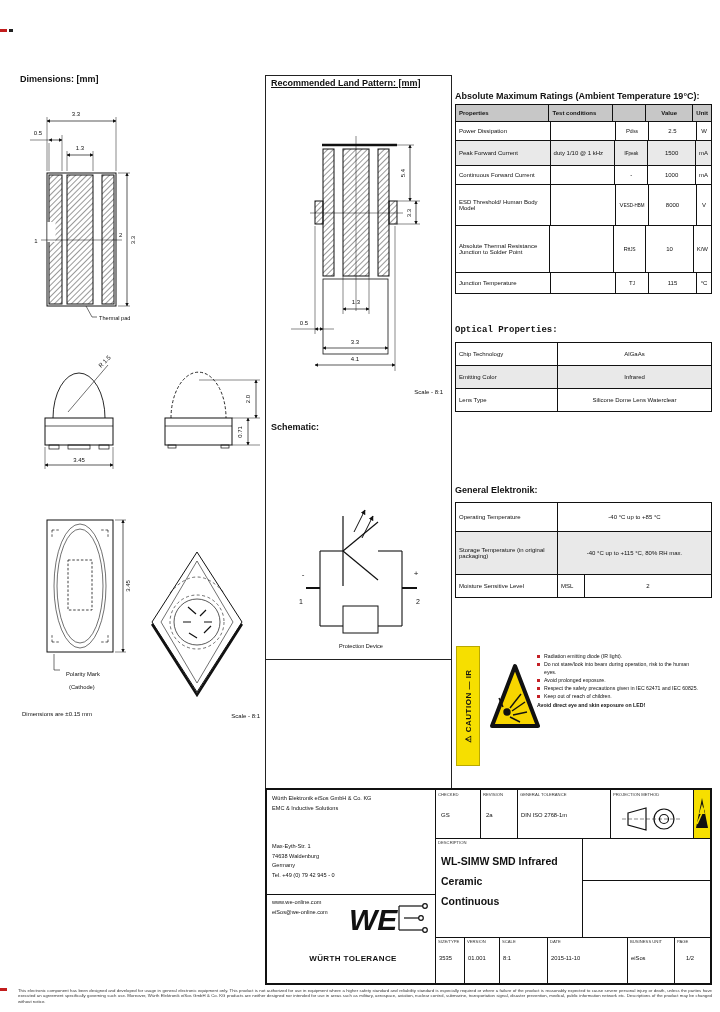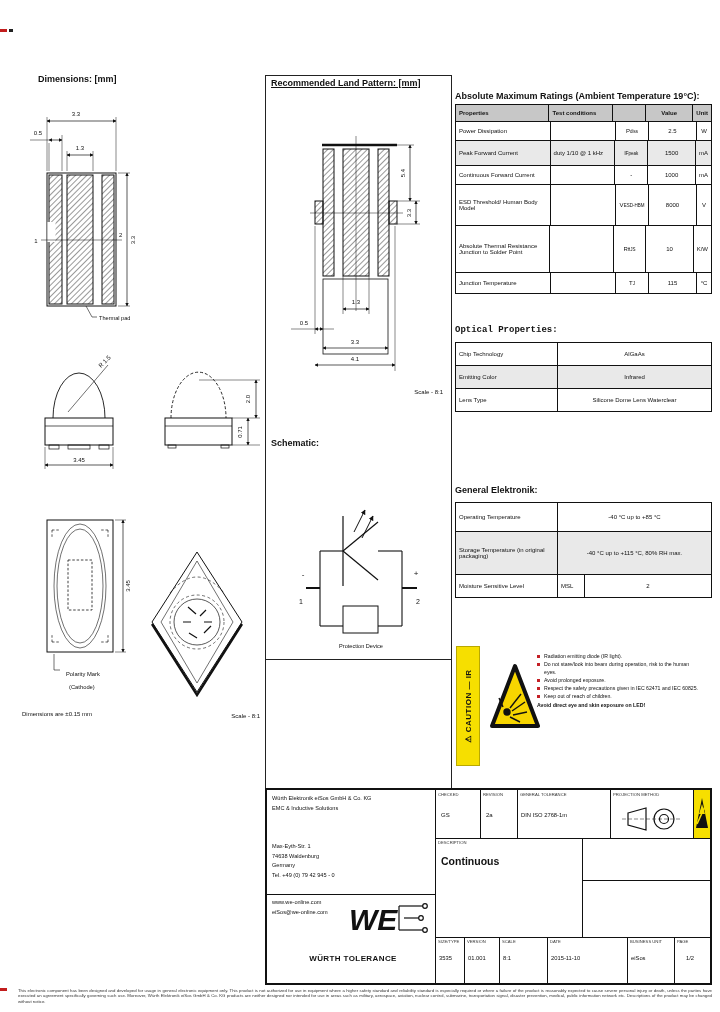--- a/index.html
+++ b/index.html
@@ -41,21 +41,21 @@
   .footer-text{position:absolute;left:18px;top:988px;width:694px;font-size:4.3px;line-height:1.25;color:#333;text-align:justify;}
   .cropmark{position:absolute;background:#c21d1d;}
 </style>
 </head>
 <body>
 
 <div class="cropmark" style="left:0;top:29px;width:7px;height:3px;"></div>
 <div class="abs" style="left:9px;top:29px;width:4px;height:3px;background:#222;"></div>
 <div class="cropmark" style="left:0;top:988px;width:7px;height:3px;"></div>
 
-<div class="abs ttl" style="left:20px;top:74px;margin-left:18px;">Dimensions: [mm]</div>
+<div class="abs ttl" style="left:20px;top:74px;">Dimensions: [mm]</div>
 
 <svg class="abs" style="left:18px;top:85px;" width="247" height="645" viewBox="0 0 247 645">
   <defs>
     <pattern id="hatch" width="4" height="4" patternUnits="userSpaceOnUse" patternTransform="rotate(45)">
       <line x1="0" y1="0" x2="0" y2="4" stroke="#333" stroke-width="1"></line>
     </pattern>
     <marker id="arr" viewBox="0 0 10 10" refX="9" refY="5" markerWidth="5" markerHeight="5" orient="auto-start-reverse">
       <path d="M0,0 L10,5 L0,10 z" fill="#111"></path>
     </marker>
   </defs>
@@ -198,21 +198,21 @@
     <text x="38" y="239" font-size="6" text-anchor="middle">0.5</text>
     <text x="89" y="258" font-size="6" text-anchor="middle">3.3</text>
     <text x="89" y="275" font-size="6" text-anchor="middle">4.1</text>
     <text x="139" y="87" font-size="6" text-anchor="middle" transform="rotate(-90 139 87)">5.4</text>
     <text x="145" y="127" font-size="6" text-anchor="middle" transform="rotate(-90 145 127)">3.3</text>
     <text x="177" y="308" font-size="6" text-anchor="end">Scale - 8:1</text>
   </svg>
 </div>
 
 <div class="panel" style="left:265px;top:418px;width:185px;height:241px;border-top:none;">
-  <div class="ttl" style="position:absolute;left:5px;top:20px;">Schematic:</div>
+  <div class="ttl" style="position:absolute;left:5px;top:4px;">Schematic:</div>
   <svg width="185" height="238" viewBox="0 0 185 238" style="position:absolute;left:0;top:0;">
     <g stroke="#111" fill="none">
       <line x1="40" y1="170" x2="54" y2="170" stroke-width="2"></line>
       <line x1="136" y1="170" x2="151" y2="170" stroke-width="2"></line>
       <line x1="54" y1="133" x2="77" y2="133" stroke-width="1.1"></line>
       <line x1="54" y1="133" x2="54" y2="208" stroke-width="1.1"></line>
       <line x1="54" y1="208" x2="77" y2="208" stroke-width="1.1"></line>
       <line x1="112" y1="208" x2="136" y2="208" stroke-width="1.1"></line>
       <line x1="136" y1="133" x2="136" y2="208" stroke-width="1.1"></line>
       <line x1="112" y1="133" x2="136" y2="133" stroke-width="1.1"></line>
@@ -435,20 +435,21 @@
     <svg width="16" height="48" viewBox="0 0 16 48">
       <polygon points="8,8 14,38 2,38" fill="#111"></polygon>
       <line x1="3" y1="34" x2="13" y2="12" stroke="#f6df00" stroke-width="1.6"></line>
       <polygon points="8,14 11,24 5,24" fill="#f6df00"></polygon>
     </svg>
   </div>
 
   <div class="abs" style="left:168px;top:48px;width:147px;height:99px;">
     <span class="tb-label">DESCRIPTION</span>
     <div class="abs" style="left:6px;top:14px;width:138px;font-weight:bold;font-size:10.5px;line-height:1.9;">
+      <div>WL-SIMW SMD Infrared Ceramic</div>
       <div>Continuous</div>
     </div>
   </div>
 
 
   <div class="abs" style="left:168px;top:147px;width:29px;height:46px;">
     <span class="tb-label">SIZE/TYPE</span>
     <span class="abs" style="left:4px;top:18px;font-size:5.8px;">3535</span>
   </div>
   <div class="abs" style="left:197px;top:147px;width:35px;height:46px;">

